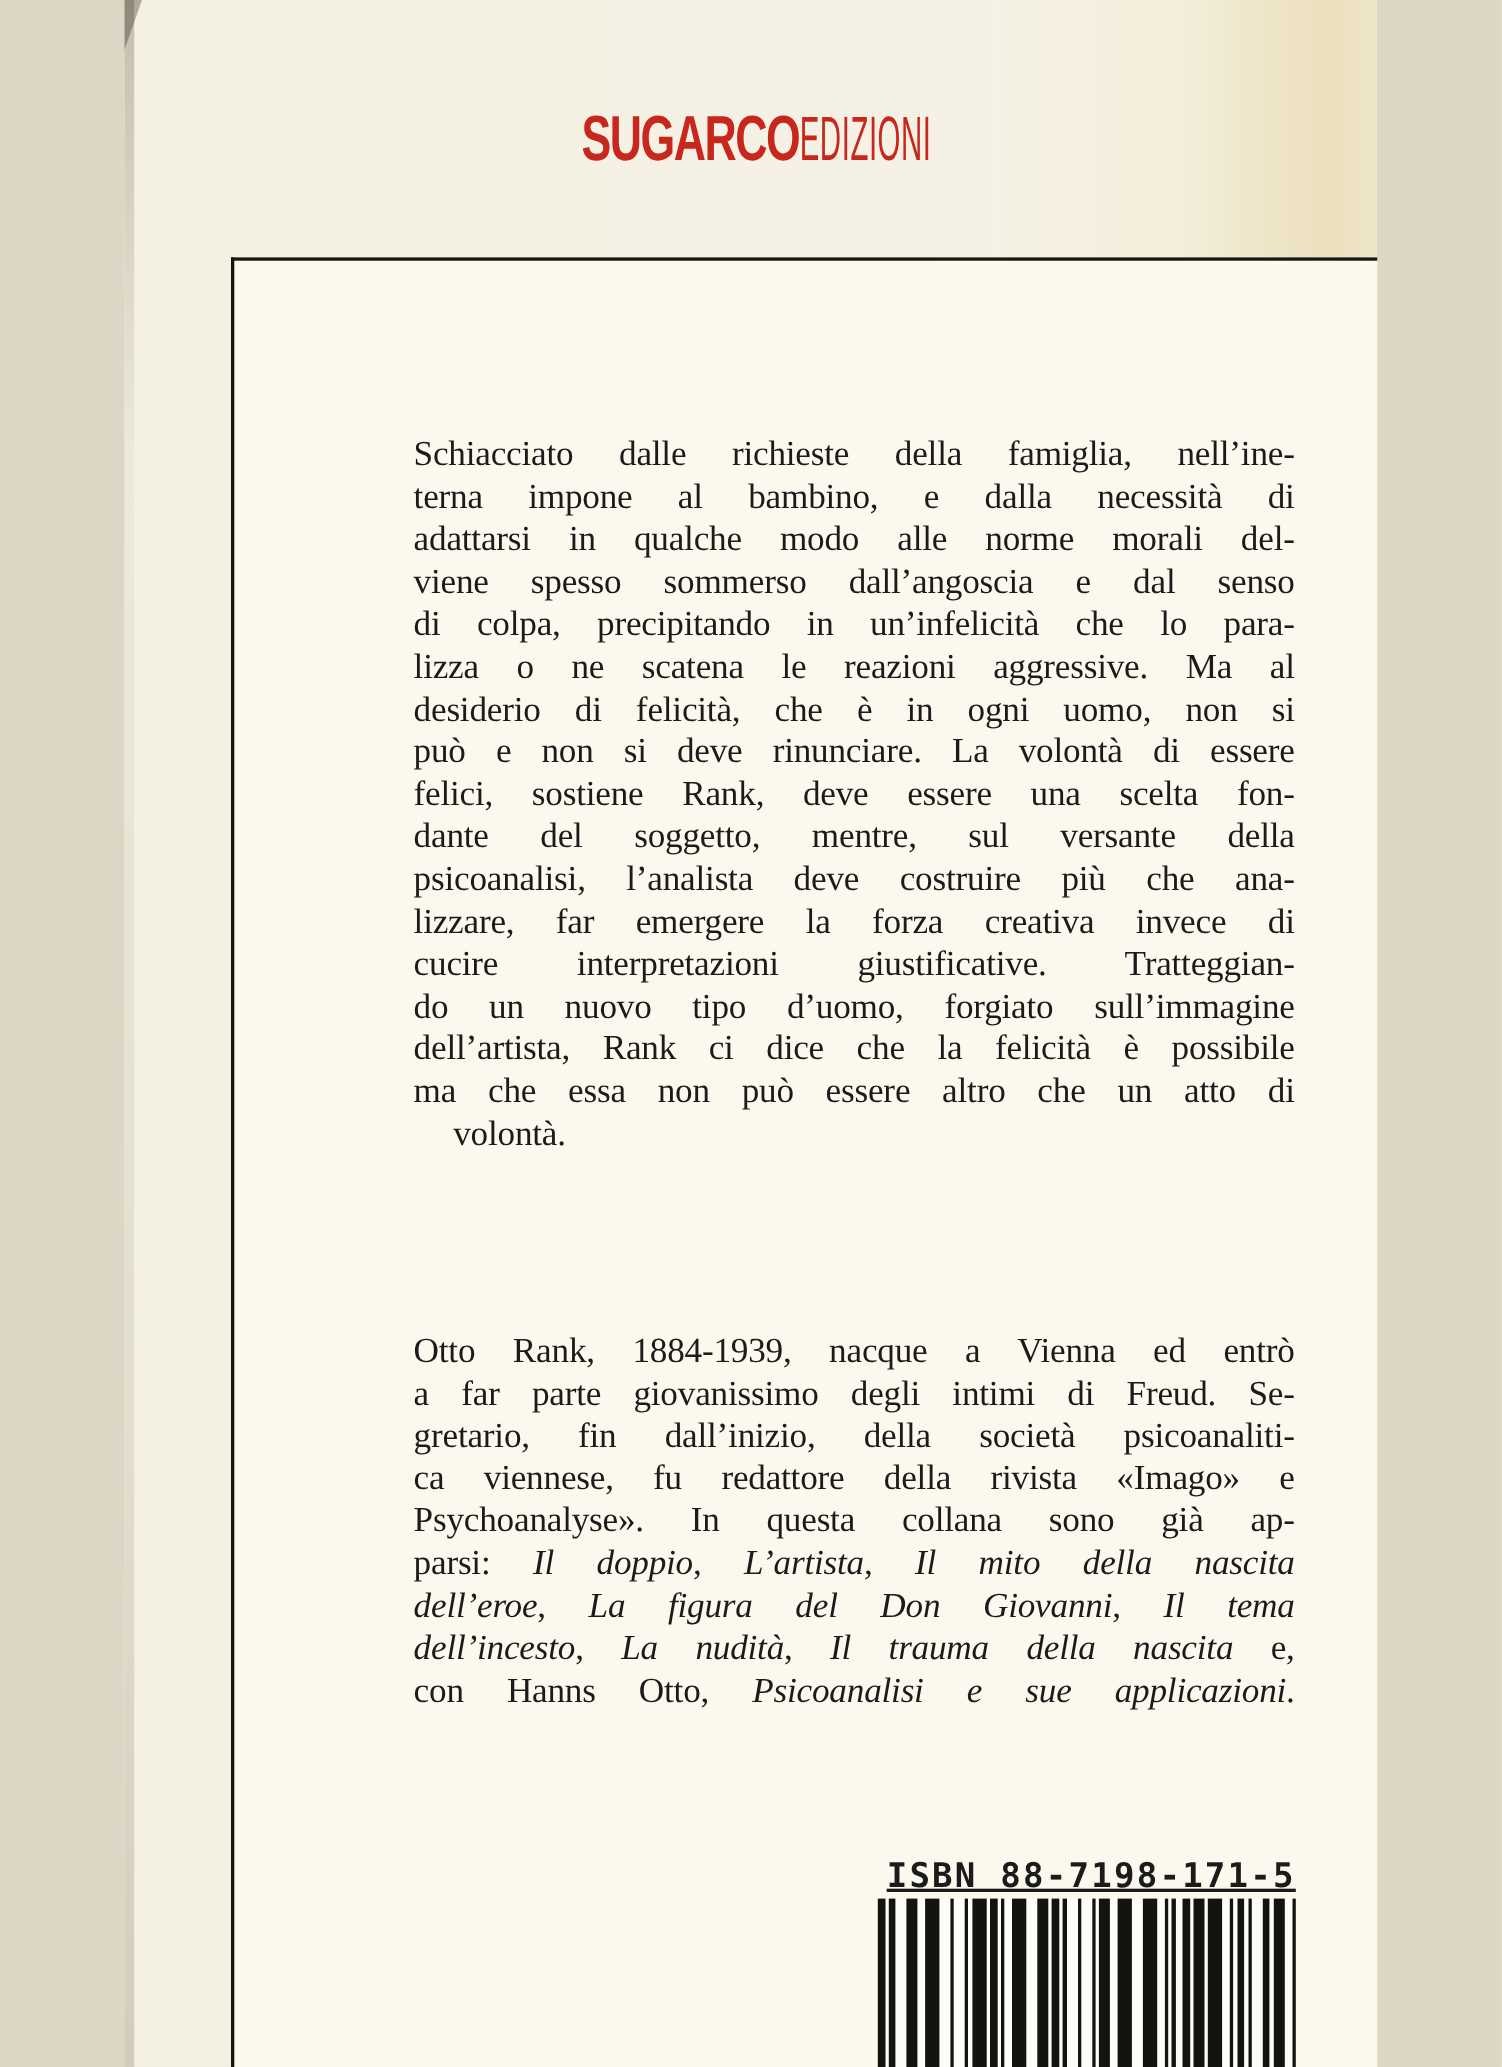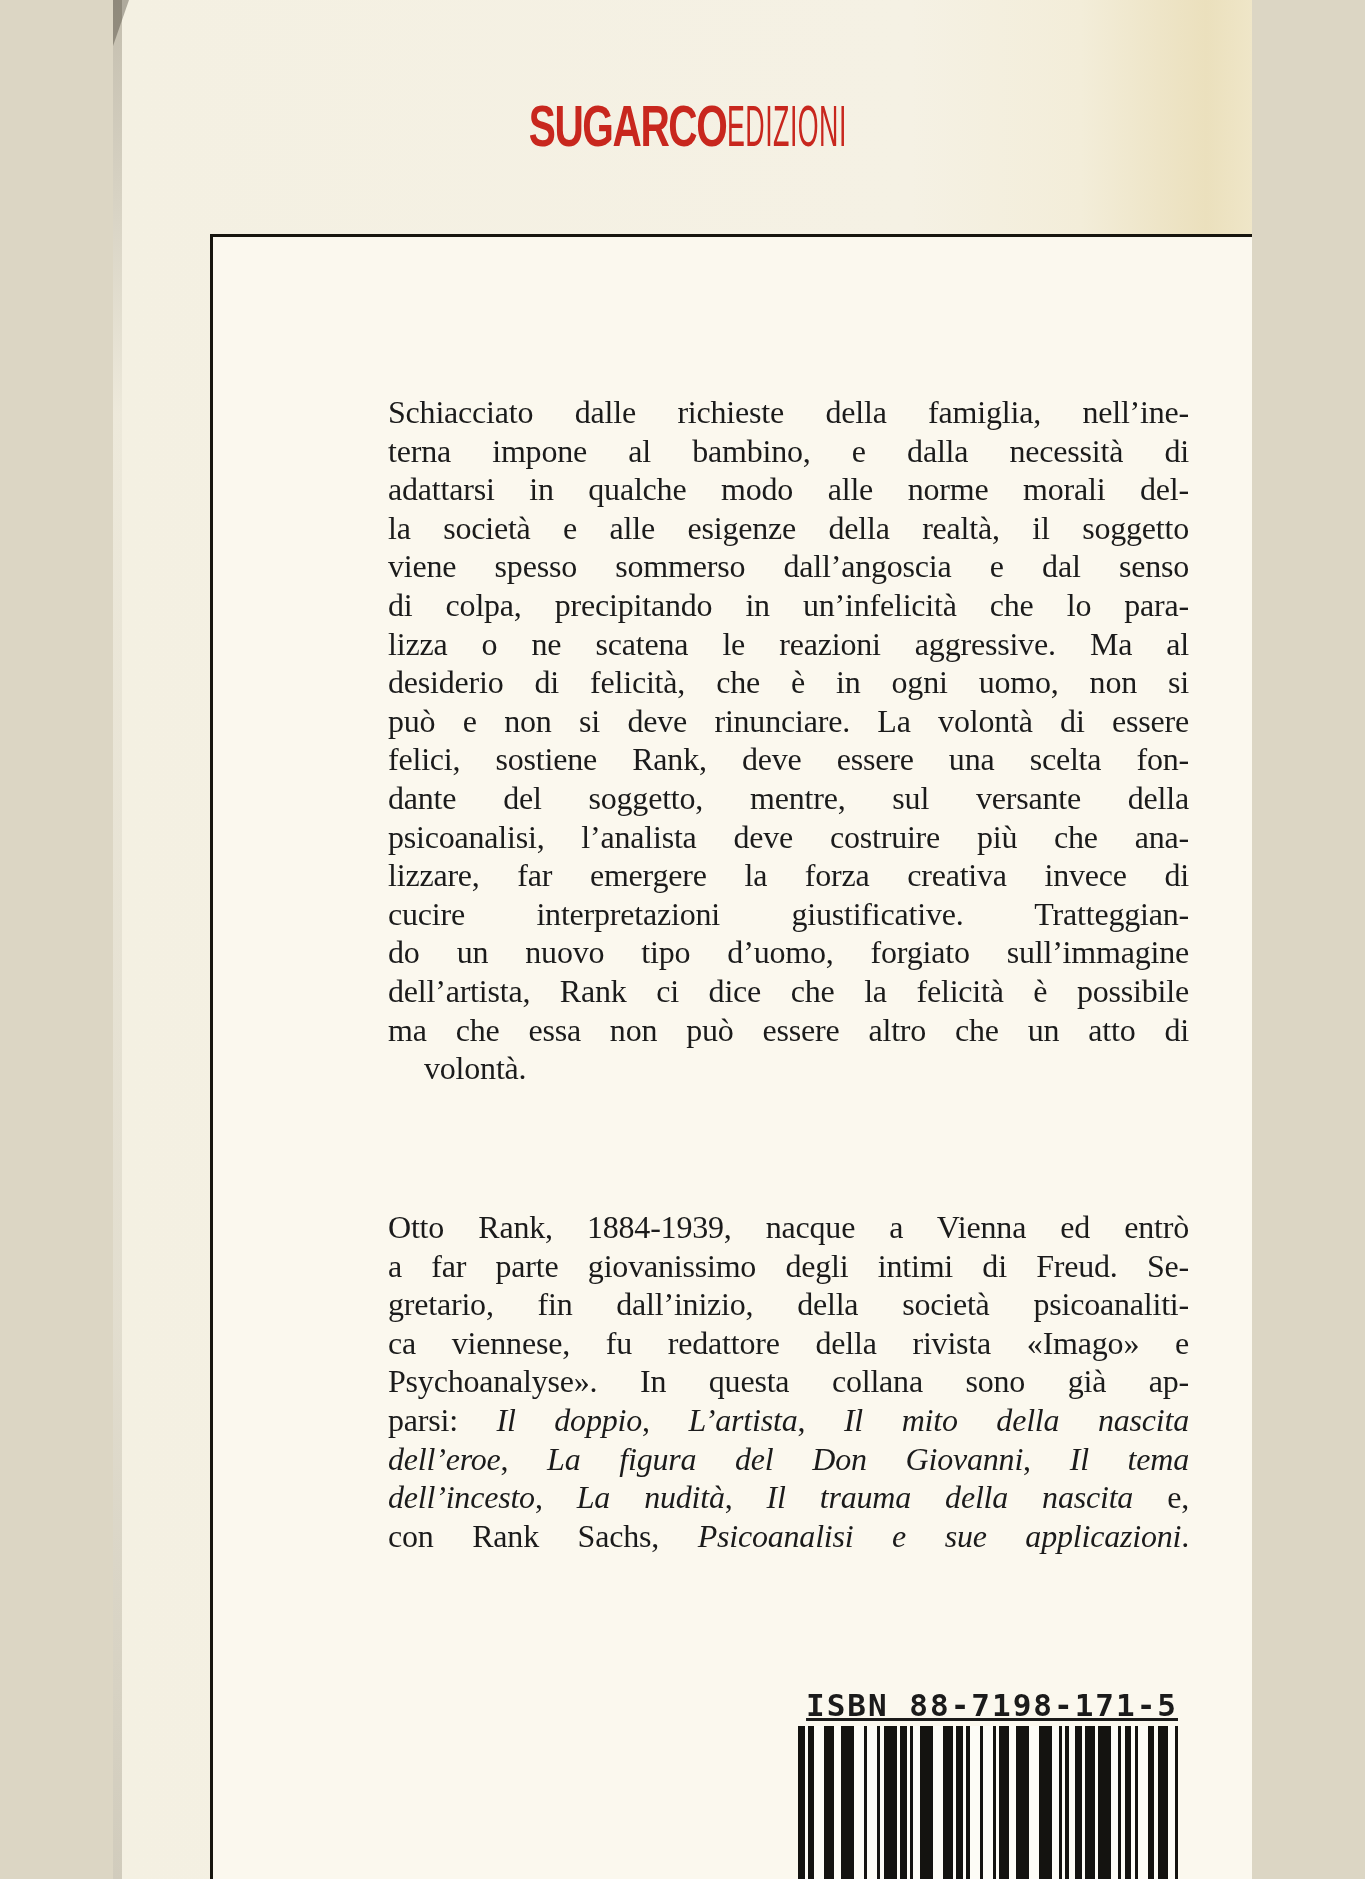--- a/index.html
+++ b/index.html
@@ -40,21 +40,21 @@
     transform:scaleX(.47);transform-origin:0 60%;
   }
   
   .frame{
     position:absolute;left:97px;top:234px;
     width:1126px;height:1700px;
     border:3px solid #17150e;border-bottom:none;
     background:var(--panel,#fbf8ee);
     box-sizing:border-box;
   }
-  .blurb,.bio{position:absolute;left:175px;width:801px;}
+  .blurb,.bio{position:absolute;left:163px;width:801px;}
   .blurb{top:156px;}
   .bio{top:971px;}
   .tline{
     font-size:32px;line-height:38.6px;
     letter-spacing:-.2px;
     color:var(--ink,#1b1b1b);
     text-align:justify;text-align-last:justify;
     white-space:normal;
   }
   .tline.lastline{text-align-last:left;margin-left:36px;}
@@ -86,21 +86,20 @@
   <div class="logo">
     <span class="logo-bold">SUGARCO</span><span class="logo-thin">EDIZIONI</span>
   </div>
 
   <div class="frame">
 
     <div class="blurb">
         <div class="tline"><span>Schiacciato dalle richieste della famiglia, nell’ine-</span></div>
         <div class="tline"><span>terna impone al bambino, e dalla necessità di</span></div>
         <div class="tline"><span>adattarsi in qualche modo alle norme morali del-</span></div>
-        <div class="tline"><span>la società e alle esigenze della realtà, il soggetto</span></div>
         <div class="tline"><span>viene spesso sommerso dall’angoscia e dal senso</span></div>
         <div class="tline"><span>di colpa, precipitando in un’infelicità che lo para-</span></div>
         <div class="tline"><span>lizza o ne scatena le reazioni aggressive. Ma al</span></div>
         <div class="tline"><span>desiderio di felicità, che è in ogni uomo, non si</span></div>
         <div class="tline"><span>può e non si deve rinunciare. La volontà di essere</span></div>
         <div class="tline"><span>felici, sostiene Rank, deve essere una scelta fon-</span></div>
         <div class="tline"><span>dante del soggetto, mentre, sul versante della</span></div>
         <div class="tline"><span>psicoanalisi, l’analista deve costruire più che ana-</span></div>
         <div class="tline"><span>lizzare, far emergere la forza creativa invece di</span></div>
         <div class="tline"><span>cucire interpretazioni giustificative. Tratteggian-</span></div>
@@ -112,21 +111,21 @@
 
     <div class="bio">
         <div class="tline"><span>Otto Rank, 1884-1939, nacque a Vienna ed entrò</span></div>
         <div class="tline"><span>a far parte giovanissimo degli intimi di Freud. Se-</span></div>
         <div class="tline"><span>gretario, fin dall’inizio, della società psicoanaliti-</span></div>
         <div class="tline"><span>ca viennese, fu redattore della rivista «Imago» e</span></div>
         <div class="tline"><span>Psychoanalyse». In questa collana sono già ap-</span></div>
         <div class="tline"><span>parsi: </span><i>Il doppio</i><span>, </span><i>L’artista</i><span>, </span><i>Il mito della nascita</i></div>
         <div class="tline"><i>dell’eroe</i><span>, </span><i>La figura del Don Giovanni</i><span>, </span><i>Il tema</i></div>
         <div class="tline"><i>dell’incesto</i><span>, </span><i>La nudità</i><span>, </span><i>Il trauma della nascita</i><span> e,</span></div>
-        <div class="tline"><span>con Rank Sachs, </span><i>Psicoanalisi e sue applicazioni</i><span>.</span></div>
+        <div class="tline"><span>con Hanns Otto, </span><i>Psicoanalisi e sue applicazioni</i><span>.</span></div>
       </div>
 
     <div class="isbn-row">ISBN 88-7198-171-5</div>
 
     <div class="barcode">
         <div class="bar" style="left: 0px; width: 6.6px;"></div>
         <div class="bar" style="left: 9.9px; width: 6.6px;"></div>
         <div class="bar" style="left: 26.4px; width: 9.9px;"></div>
         <div class="bar" style="left: 42.9px; width: 13.2px;"></div>
         <div class="bar" style="left: 66px; width: 3.3px;"></div>

